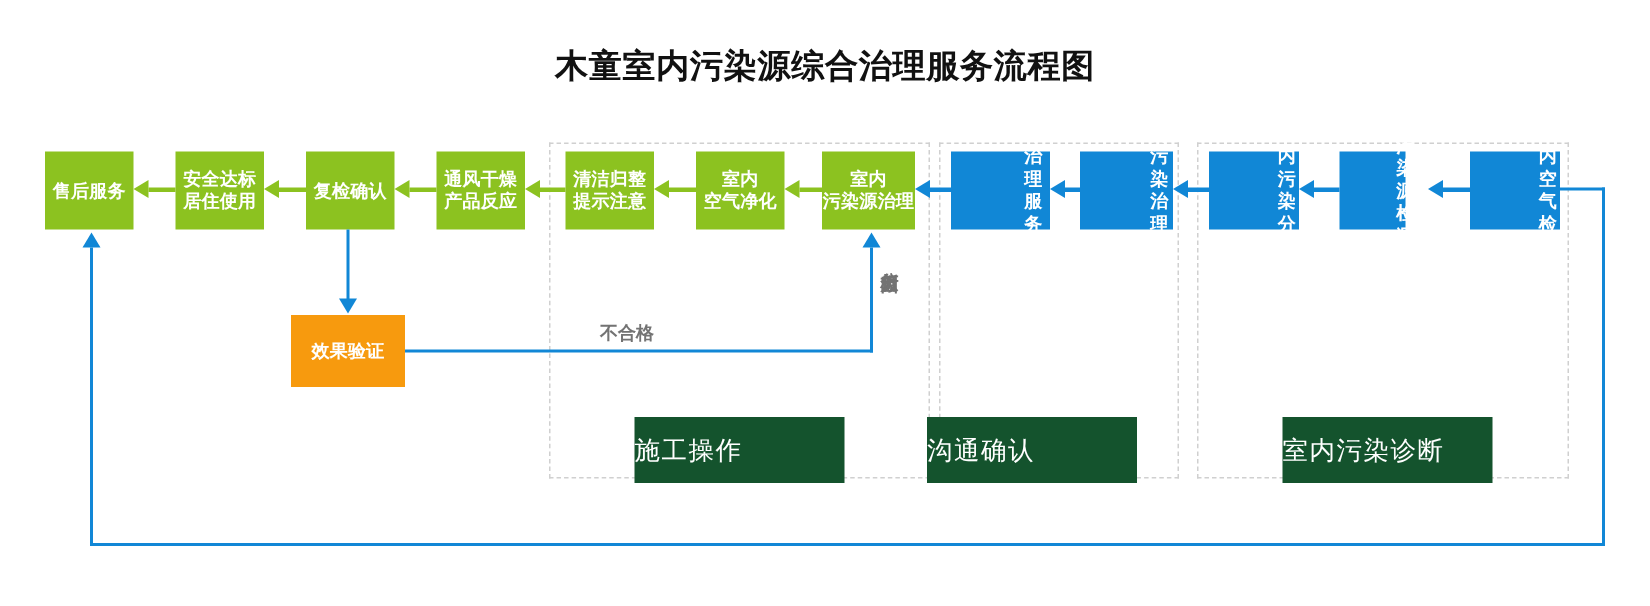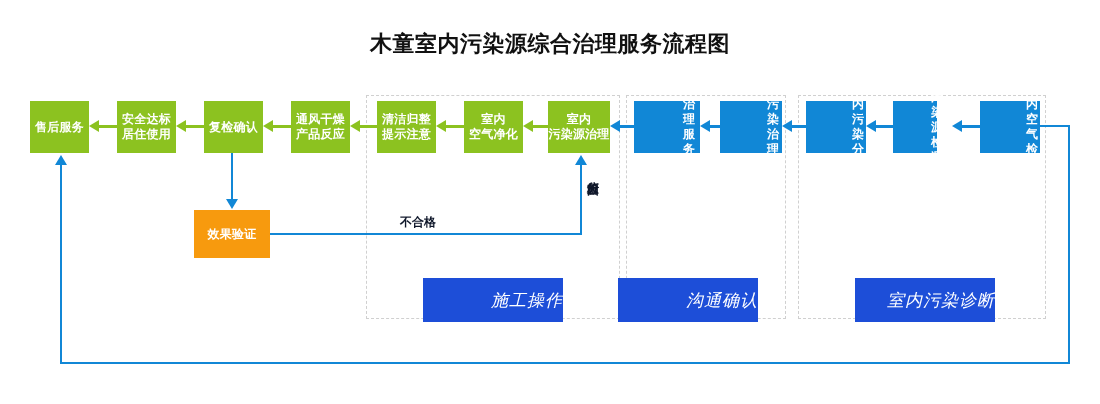--- a/index.html
+++ b/index.html
@@ -53,29 +53,28 @@
     letter-spacing: 0.2px;
   }
   .node.green  { background: #8cc220; }
   .node.blue   { background: #1187d6; padding-left: 44px; }
   .node.orange { background: #f79a0e; }
 
   
   .section-label {
     position: absolute;
     box-sizing: border-box;
-    background: #1d4ed8;
+    background: #14532d;
     color: #ffffff;
     display: flex;
     align-items: center;
-    justify-content: flex-end;
+    justify-content: flex-start;
     font-size: 17px;
     font-weight: normal;
     letter-spacing: 1px;
-    font-style: italic;
   }
 
   
   .conn {
     position: absolute;
     background: #1187d6;
   }
   .conn.green-line { background: #8cc220; }
 
   .arrow {
@@ -101,21 +100,21 @@
   .arrow.down-blue {
     border-left: 6px solid transparent;
     border-right: 6px solid transparent;
     border-top: 10px solid #1187d6;
   }
 
   .edge-label {
     position: absolute;
     font-size: 12px;
     font-weight: bold;
-    color: #0f172a;
+    color: #737373;
     white-space: nowrap;
   }
   .edge-label.vertical {
     writing-mode: vertical-rl;
     text-orientation: upright;
     white-space: nowrap;
     letter-spacing: 1px;
   }
 </style>
 </head>

